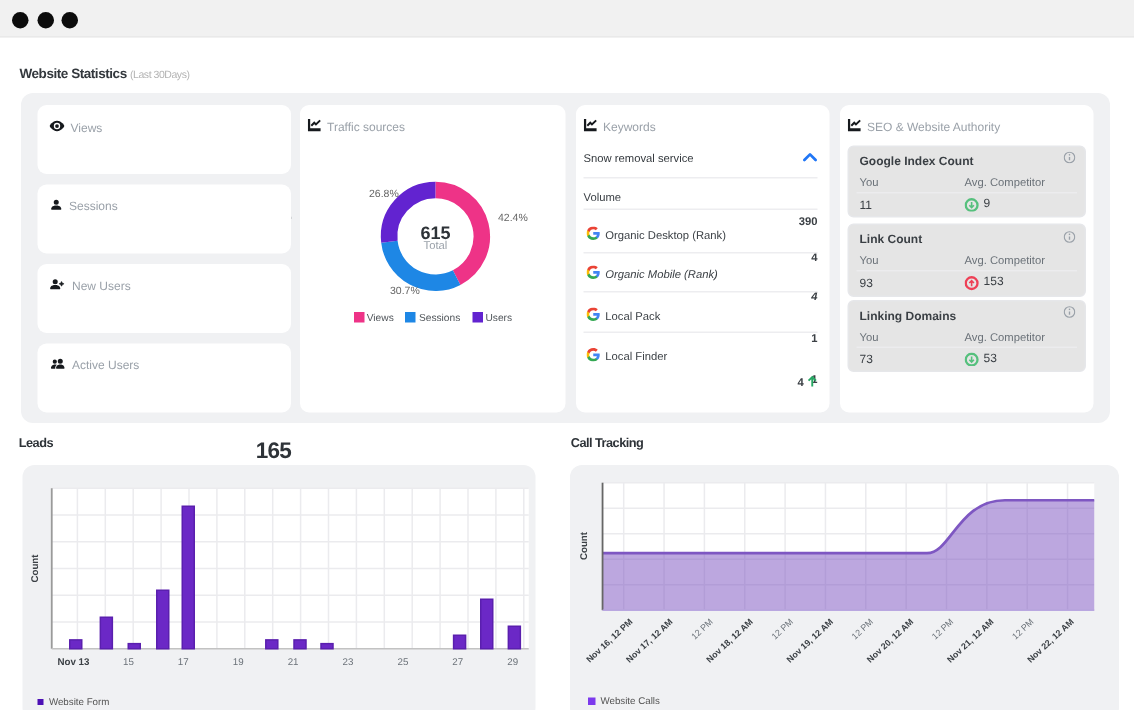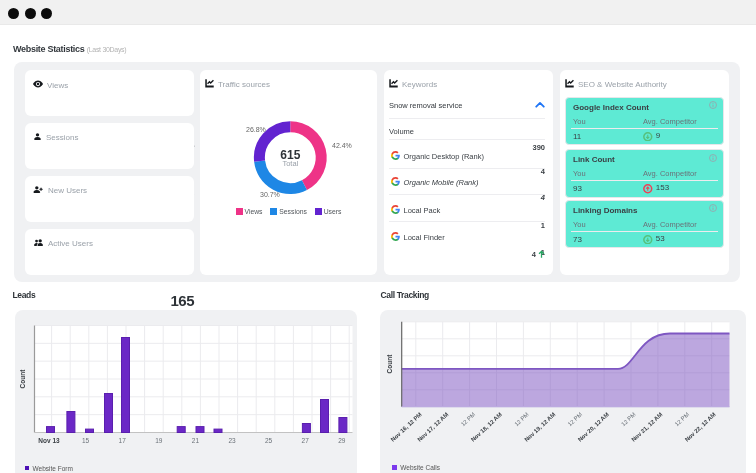--- a/index.html
+++ b/index.html
@@ -9,21 +9,21 @@
   .chrome { position:absolute; left:0; top:0; width:756px; height:25px; background:#f1f1f1; border-bottom:1px solid #e9e9e9; }
   .dot { position:absolute; top:7.5px; width:11px; height:11px; border-radius:50%; background:#0c0c0c; }
   .pagetitle { position:absolute; left:13px; top:44px; font-size:9px; font-weight:bold; color:#33383d; letter-spacing:-0.3px;}
   .pagetitle span { font-weight:normal; font-size:7px; color:#b3b3b3; }
   .topwrap { position:absolute; left:14px; top:62px; width:726px; height:220px; background:#f0f1f3; border-radius:8px; }
   .card { position:absolute; background:#fff; border-radius:6px; }
   .cardhead { position:absolute; left:5px; top:9px; height:10px; font-size:8px; color:#9aa1a9; }
   .cardhead svg { vertical-align:-1px; }
   .cardhead .lbl { margin-left:4px; }
   .statnum { position:absolute; left:0; right:0; top:24px; text-align:right; font-size:15px; letter-spacing:-0.5px; font-weight:bold; color:#2e3338; line-height:15px;margin-top:40px; }
-  .seobox { position:absolute; left:5px; width:159px; height:48.5px; border:1px solid #e6e7ea; border-radius:4px; background:#5eead4; }
+  .seobox { position:absolute; left:5px; width:159px; height:48.5px; border:1px solid #e6e7ea; border-radius:4px; background:#e5e5e5; }
   .seobox .t { position:absolute; left:7px; top:5px; font-size:8px; font-weight:bold; color:#3a3f44; }
   .seobox .info { position:absolute; right:6px; top:3.5px; line-height:0; }
   .seobox .you { position:absolute; left:7px; top:19px; font-size:7.5px; color:#6a7178; }
   .seobox .avg { position:absolute; left:77px; top:19px; font-size:7.5px; color:#6a7178; }
   .seobox .div { position:absolute; left:5px; right:5px; top:30px; border-top:1px solid #ececee; }
   .seobox .v1 { position:absolute; left:7px; top:34px; font-size:8px; color:#3a3f44; }
   .seobox .v2 { position:absolute; left:77px; top:33px; font-size:8px; color:#3a3f44; }
   .krow { position:absolute; left:5px; right:8px; font-size:7.5px; color:#3c4146; }
   .krow .rt { position:absolute; right:0; top:16px; font-weight:bold; }
   .kdiv { position:absolute; left:5px; right:8px; border-top:1px solid #ededf0; }

